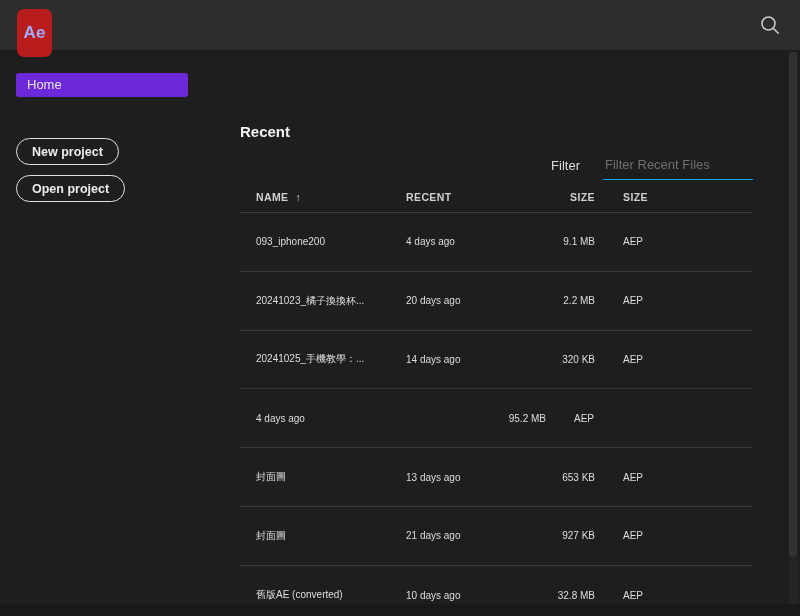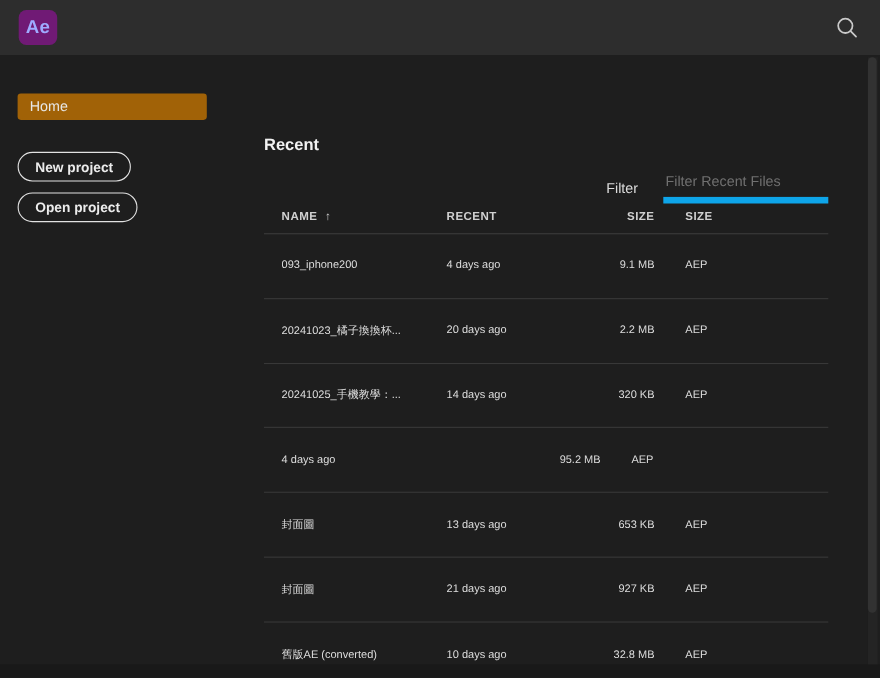--- a/index.html
+++ b/index.html
@@ -11,36 +11,36 @@
     overflow: hidden;
     color: #dedede;
   }
 
   
   .topbar {
     position: absolute; left: 0; top: 0; width: 800px; height: 50px;
     background: #2d2d2d;
   }
   .app-logo {
-    position: absolute; left: 17px; top: 9px; width: 35px; height: 32px;
-    background: #701a75; border-radius: 7px;
+    position: absolute; left: 17px; top: 9px; width: 35px; height: 48px;
+    background: #b91c1c; border-radius: 7px;
     color: #9fabff; font-size: 17px; font-weight: bold;
     display: flex; align-items: center; justify-content: center;
     letter-spacing: 0.2px;
   }
   .search-btn {
     position: absolute; right: 16px; top: 11px; width: 28px; height: 28px;
     display: flex; align-items: center; justify-content: center;
     background: transparent; border: none; cursor: pointer;
   }
 
   
   .sidebar-home {
-    position: absolute; left: 16px; top: 85px; width: 172px; height: 24px;
-    background: #a16207; border-radius: 3px;
+    position: absolute; left: 16px; top: 73px; width: 172px; height: 24px;
+    background: #6d28d9; border-radius: 3px;
     font-size: 13px; line-height: 24px; padding-left: 11px;
     color: #e6e6e6; cursor: pointer;
   }
   .pill-btn {
     position: absolute; left: 16px; height: 27px;
     background: transparent; border: 1.5px solid #e2e2e2; border-radius: 14px;
     color: #ececec; font-family: "Liberation Sans", sans-serif;
     font-size: 12.5px; font-weight: bold; padding: 0 15px; cursor: pointer;
     line-height: 24px;
   }
@@ -52,21 +52,21 @@
     position: absolute; left: 240px; top: 123px;
     font-size: 15px; font-weight: bold; color: #f2f2f2;
   }
   .filter-row {
     position: absolute; left: 240px; top: 155px; width: 513px;
     display: flex; justify-content: flex-end; align-items: flex-end; gap: 23px;
   }
   .filter-label { font-size: 13px; color: #dcdcdc; padding-bottom: 7px; }
   .filter-input {
     width: 150px; background: transparent; border: none;
-    border-bottom: 6px solid #0ea5e9;
+    border-bottom: 1px solid #0ea5e9;
     color: #ffffff; font-size: 13px; padding: 2px 2px 7px 2px;
     font-family: "Liberation Sans", sans-serif; outline: none;
   }
   .filter-input::placeholder { color: #707070; }
 
   
   .recent-table { position: absolute; left: 240px; top: 191px; width: 513px; }
   .thead, .trow {
     display: grid;
     grid-template-columns: 150px 140px 49px 1fr;

